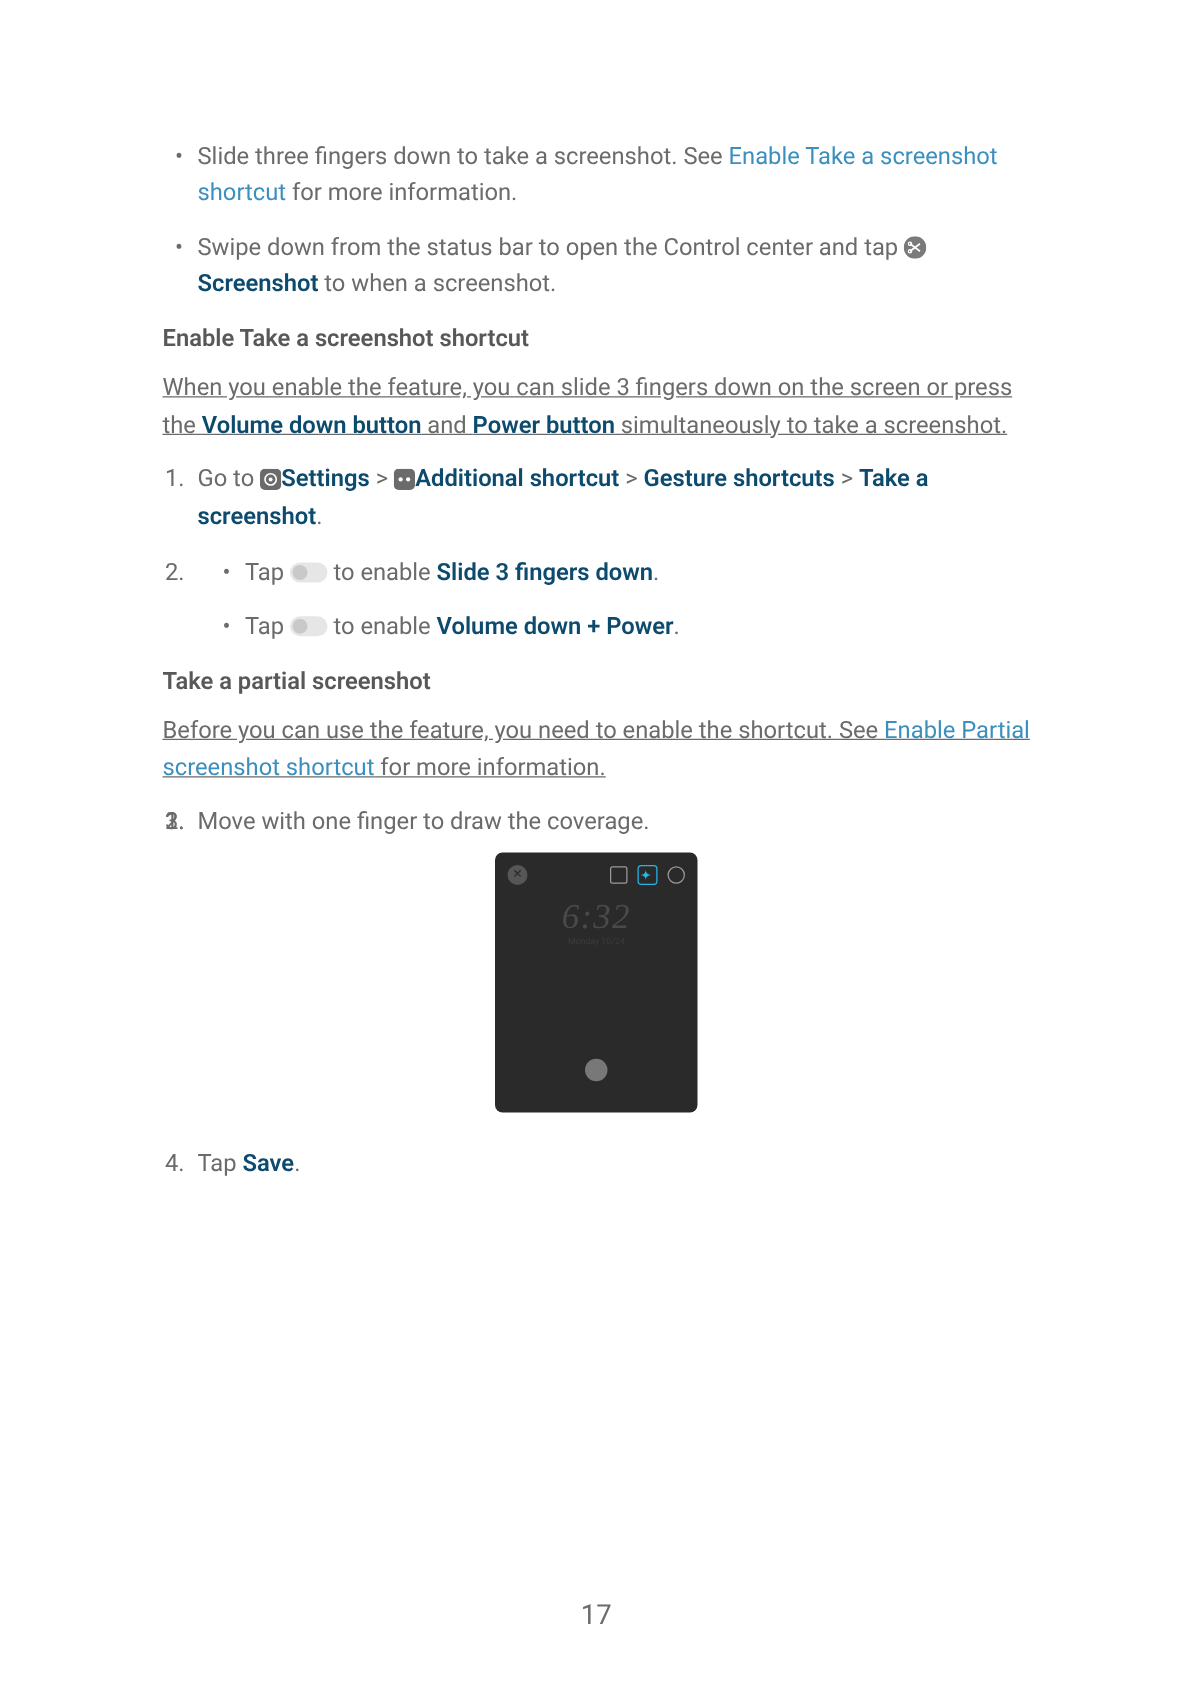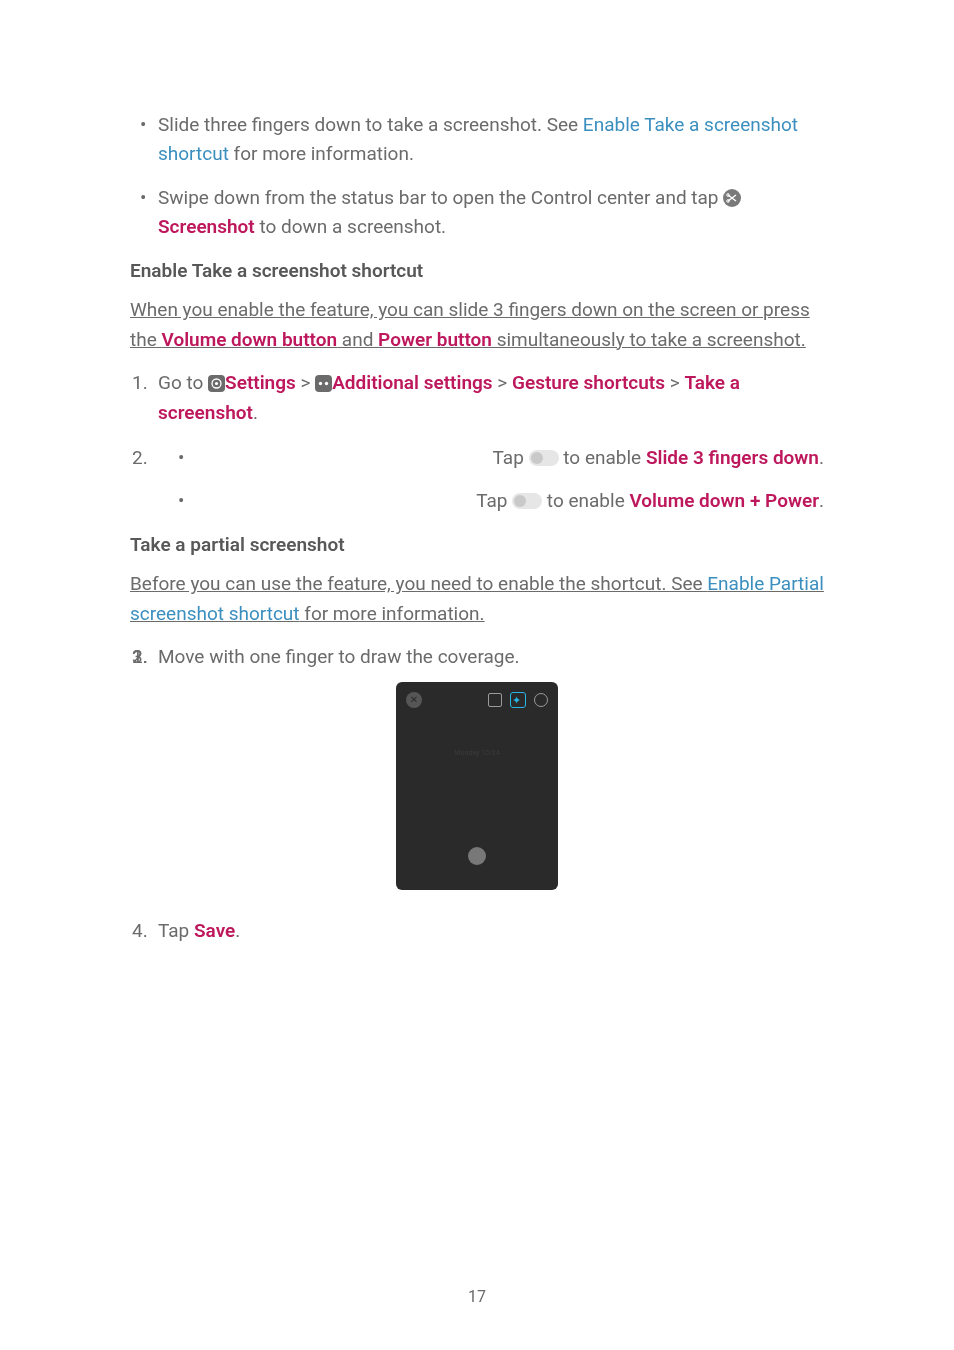--- a/index.html
+++ b/index.html
@@ -36,21 +36,20 @@
     font-size: 19px;
   }
   .sub-bullet-list {
     list-style: none;
     padding-left: 66px;
     margin: 8px 0 10px 0;
   }
   .sub-bullet-list > li {
     position: relative;
     margin-bottom: 14px;
-    text-align: right;
   }
   .sub-bullet-list > li::before {
     content: "•";
     position: absolute;
     left: -18px;
     top: 0;
     color: #6b6b6b;
     font-size: 19px;
   }
   .num-list {
@@ -65,21 +64,21 @@
   .num-list > li .num {
     position: absolute;
     left: -26px;
     top: 0;
     color: #6b6b6b;
   }
   .link {
     color: #3b8fbf;
   }
   .bold {
-    color: #be185d;
+    color: #0c4a6e;
     font-weight: 600;
   }
   .heading {
     color: #585858;
     font-weight: 600;
     margin: 6px 0 10px 0;
   }
   .para {
     margin: 0 0 14px 0;
     text-decoration: underline;
@@ -204,62 +203,62 @@
     background: #787878;
     left: 72px;
     top: 165px;
   }
   .page-num {
     position: absolute;
     bottom: 40px;
     left: 0;
     right: 0;
     text-align: center;
-    font-size: 16px;
+    font-size: 22px;
     color: #6b6b6b;
   }
 </style>
 </head>
 <body>
 
 <div class="page">
 
   <ul class="bullet-list">
     <li>
       <span>Slide three fingers down to take a screenshot. See </span><span class="link">Enable Take a screenshot shortcut</span><span> for more information.</span>
     </li>
     <li>
       <span>Swipe down from the status bar to open the Control center and tap </span><span class="inline-icon scissors-icon"><svg width="18" height="18">
             <circle cx="9" cy="9" r="9" fill="#7a7a7a"></circle>
             <path d="M5 6 L13 12 M13 6 L5 12" stroke="#fff" stroke-width="1.3"></path>
             <circle cx="5" cy="6" r="1.3" fill="none" stroke="#fff" stroke-width="1"></circle>
             <circle cx="5" cy="12" r="1.3" fill="none" stroke="#fff" stroke-width="1"></circle>
           </svg></span>
-      <span class="bold">Screenshot</span><span> to down a screenshot.</span>
+      <span class="bold">Screenshot</span><span> to when a screenshot.</span>
     </li>
   </ul>
 
   <div class="heading">Enable Take a screenshot shortcut</div>
 
   <p class="para">
     <span>When you enable the feature, you can slide 3 fingers down on the screen or press the </span><span class="bold">Volume down button</span><span> and </span><span class="bold">Power button</span><span> simultaneously to take a screenshot.</span>
   </p>
 
   <ol class="num-list">
     <li>
       <span class="num">1.</span>
       <span>Go to </span><span class="inline-icon settings-icon"><svg width="17" height="17">
             <rect width="17" height="17" rx="4" fill="#6b6b6b"></rect>
             <circle cx="8.5" cy="8.5" r="4.5" fill="none" stroke="#fff" stroke-width="1.3"></circle>
             <circle cx="8.5" cy="8.5" r="1.6" fill="#fff"></circle>
           </svg></span><span class="bold">Settings</span><span> &gt; </span><span class="inline-icon additional-icon"><svg width="17" height="17">
             <rect width="17" height="17" rx="4" fill="#6b6b6b"></rect>
             <circle cx="5.5" cy="8.5" r="1.7" fill="#fff"></circle>
             <circle cx="11.5" cy="8.5" r="1.7" fill="#fff"></circle>
-          </svg></span><span class="bold">Additional settings</span><span> &gt; </span><span class="bold">Gesture shortcuts</span><span> &gt; </span><span class="bold">Take a screenshot</span><span>.</span>
+          </svg></span><span class="bold">Additional shortcut</span><span> &gt; </span><span class="bold">Gesture shortcuts</span><span> &gt; </span><span class="bold">Take a screenshot</span><span>.</span>
     </li>
     <li style="margin-top:16px;">
       <span class="num">2.</span>
       <ul class="sub-bullet-list" style="padding-left:38px;">
         <li>
           <span>Tap </span><span class="toggle-icon"></span><span> to enable </span><span class="bold">Slide 3 fingers down</span><span>.</span>
         </li>
         <li>
           <span>Tap </span><span class="toggle-icon"></span><span> to enable </span><span class="bold">Volume down + Power</span><span>.</span>
         </li>
@@ -283,20 +282,21 @@
   <div class="phone-img-wrap">
     <div class="phone-img">
       <div class="phone-top">
         <div class="close-dot">✕</div>
         <div class="shape-row">
           <div class="shp sq"></div>
           <div class="shp st"></div>
           <div class="shp ci"></div>
         </div>
       </div>
+      <div class="time-text">6:32</div>
       <div class="time-sub">Monday 10/24</div>
       <div class="finger-dot"></div>
     </div>
   </div>
 
   <ol class="num-list" start="4">
     <li><span class="num">4.</span><span>Tap </span><span class="bold">Save</span><span>.</span></li>
   </ol>
 
   <div class="page-num">17</div>

